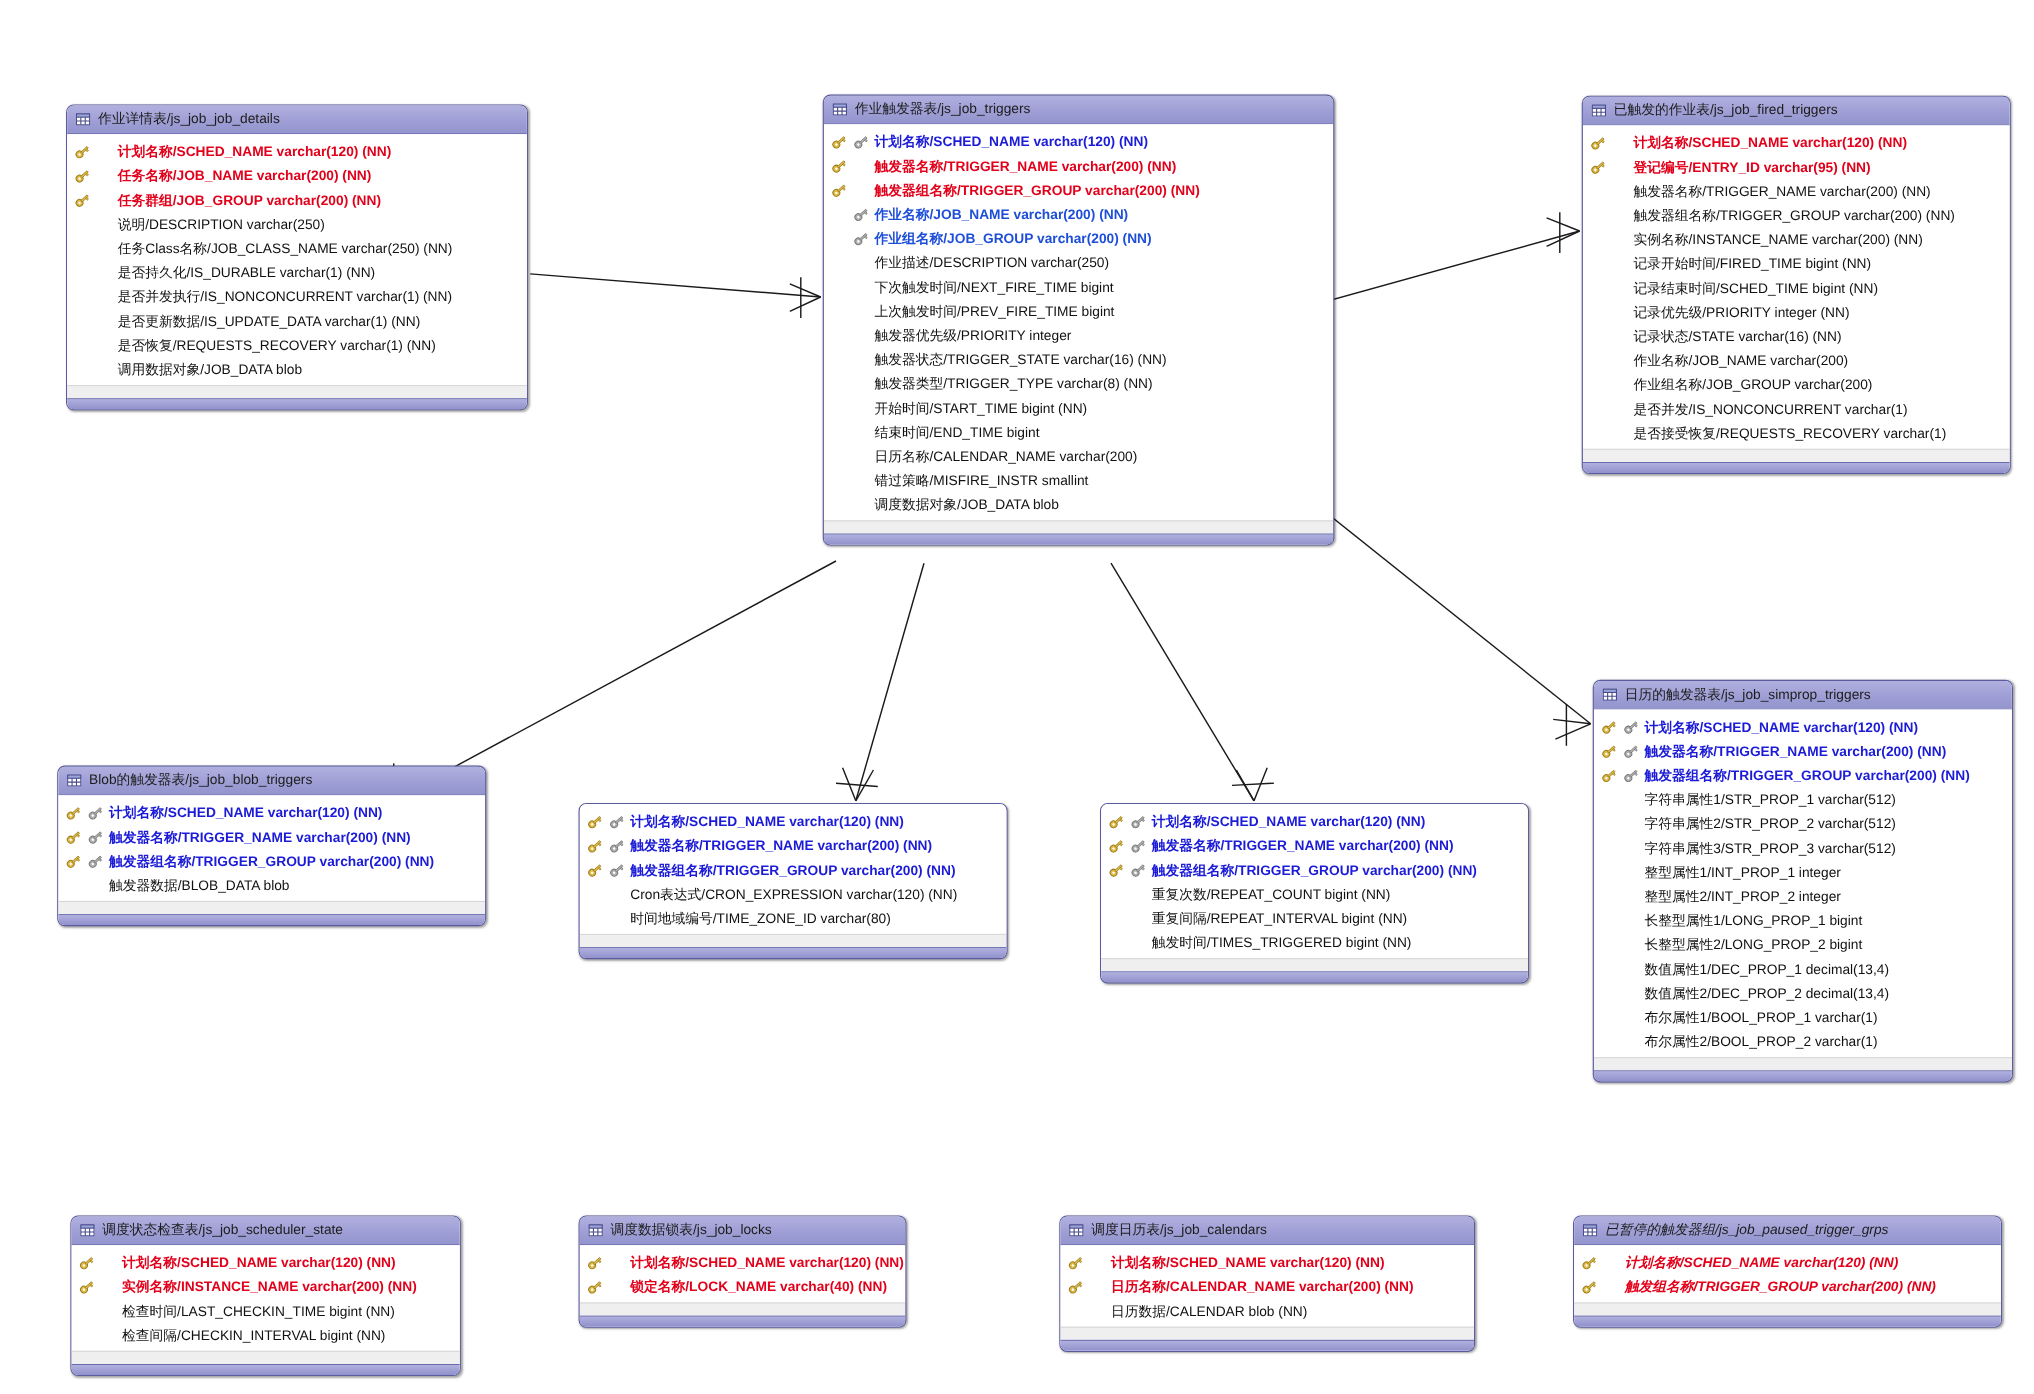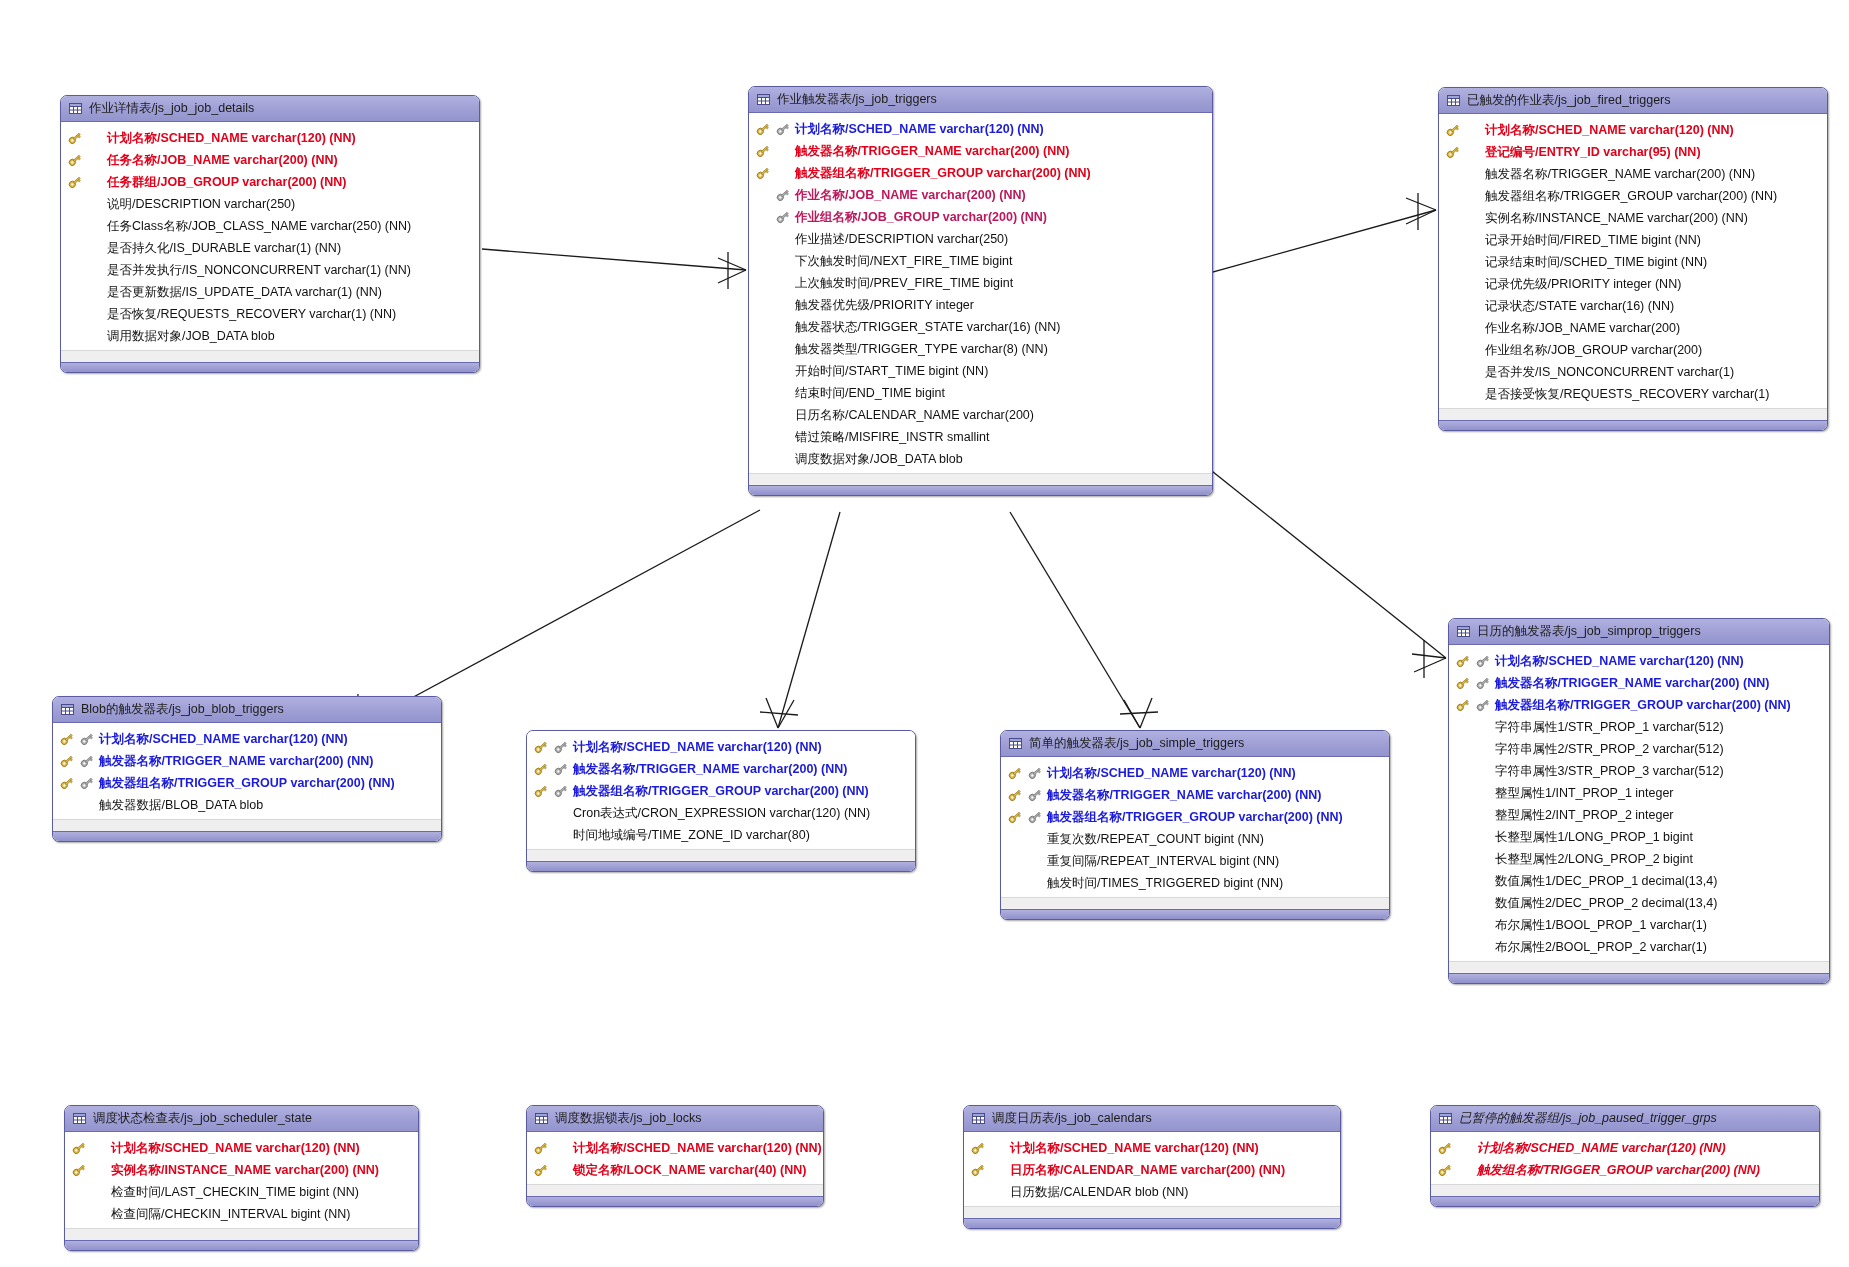--- a/index.html
+++ b/index.html
@@ -16,21 +16,21 @@
             padding:4px 6px 4px 8px;display:flex;align-items:center;gap:7px;
             font-size:12.5px;color:#1c1c1c;white-space:nowrap;}
   .tbl-ico{width:13px;height:11px;flex:0 0 auto;display:block;}
   .ent-body{padding:5px 12px 3px 0;background:#fff;}
   .fld{display:flex;align-items:center;height:22px;padding:0 8px 0 6px;
        font-size:12.5px;white-space:nowrap;}
   .keys{width:40px;flex:0 0 40px;display:flex;align-items:center;gap:2px;}
   .kslot{width:18px;height:14px;display:inline-block;}
   .ftxt{color:#111;}
   .ftxt.pk{color:#e2001a;font-weight:bold;}
-  .ftxt.fk{color:#be185d;font-weight:bold;}
+  .ftxt.fk{color:#1d4ed8;font-weight:bold;}
   .ftxt.pkfk{color:#1b1bd8;font-weight:bold;}
   .ent-gap{height:11px;background:#efefef;border-top:1px solid #d8d8d8;}
   .ent-foot{height:9px;background:linear-gradient(to bottom,#b0b0df,#9191cc);
             border-top:1px solid #6a6ab0;}
 </style>
 </head>
 <body>
 
 <div id="canvas">
 
@@ -808,32 +808,20 @@
             <span class="kslot"></span>
             <span class="kslot"></span>
           </span>
           <span class="ftxt plain">时间地域编号/TIME_ZONE_ID varchar(80)</span>
         </div>
       </div>
       <div class="ent-gap"></div>
       <div class="ent-foot"></div>
     </div>
     <div class="entity" style="left: 1000px; top: 730px; width: 390px;">
-      <div class="ent-head">
-        <span>
-          <svg class="tbl-ico" viewBox="0 0 13 11" xmlns="http://www.w3.org/2000/svg">
-            <rect x="0.5" y="0.5" width="12" height="10" fill="#ffffff" stroke="#4a4a8c"></rect>
-            <rect x="0.5" y="0.5" width="12" height="3" fill="#9aa6d8" stroke="#4a4a8c"></rect>
-            <line x1="4.5" y1="3.5" x2="4.5" y2="10.5" stroke="#4a4a8c"></line>
-            <line x1="8.5" y1="3.5" x2="8.5" y2="10.5" stroke="#4a4a8c"></line>
-            <line x1="0.5" y1="7" x2="12.5" y2="7" stroke="#4a4a8c"></line>
-          </svg>
-        </span>
-        <span>简单的触发器表/js_job_simple_triggers</span>
-      </div>
       <div class="ent-body">
         <div class="fld">
           <span class="keys">
             <span class="kslot"><svg width="16" height="14" viewBox="0 0 16 14" xmlns="http://www.w3.org/2000/svg">
                 <g transform="rotate(-42 8 7)">
                   <circle cx="4.4" cy="7" r="3.1" fill="#e0bb4a" stroke="#9a7a16" stroke-width="0.9"></circle>
                   <circle cx="4.4" cy="7" r="1.1" fill="#ffffff"></circle>
                   <rect x="6.6" y="6.15" width="7.6" height="1.8" fill="#e0bb4a" stroke="#9a7a16" stroke-width="0.7"></rect>
                   <rect x="11.2" y="7.7" width="1.5" height="2.2" fill="#e0bb4a" stroke="#9a7a16" stroke-width="0.6"></rect>
                 </g>

